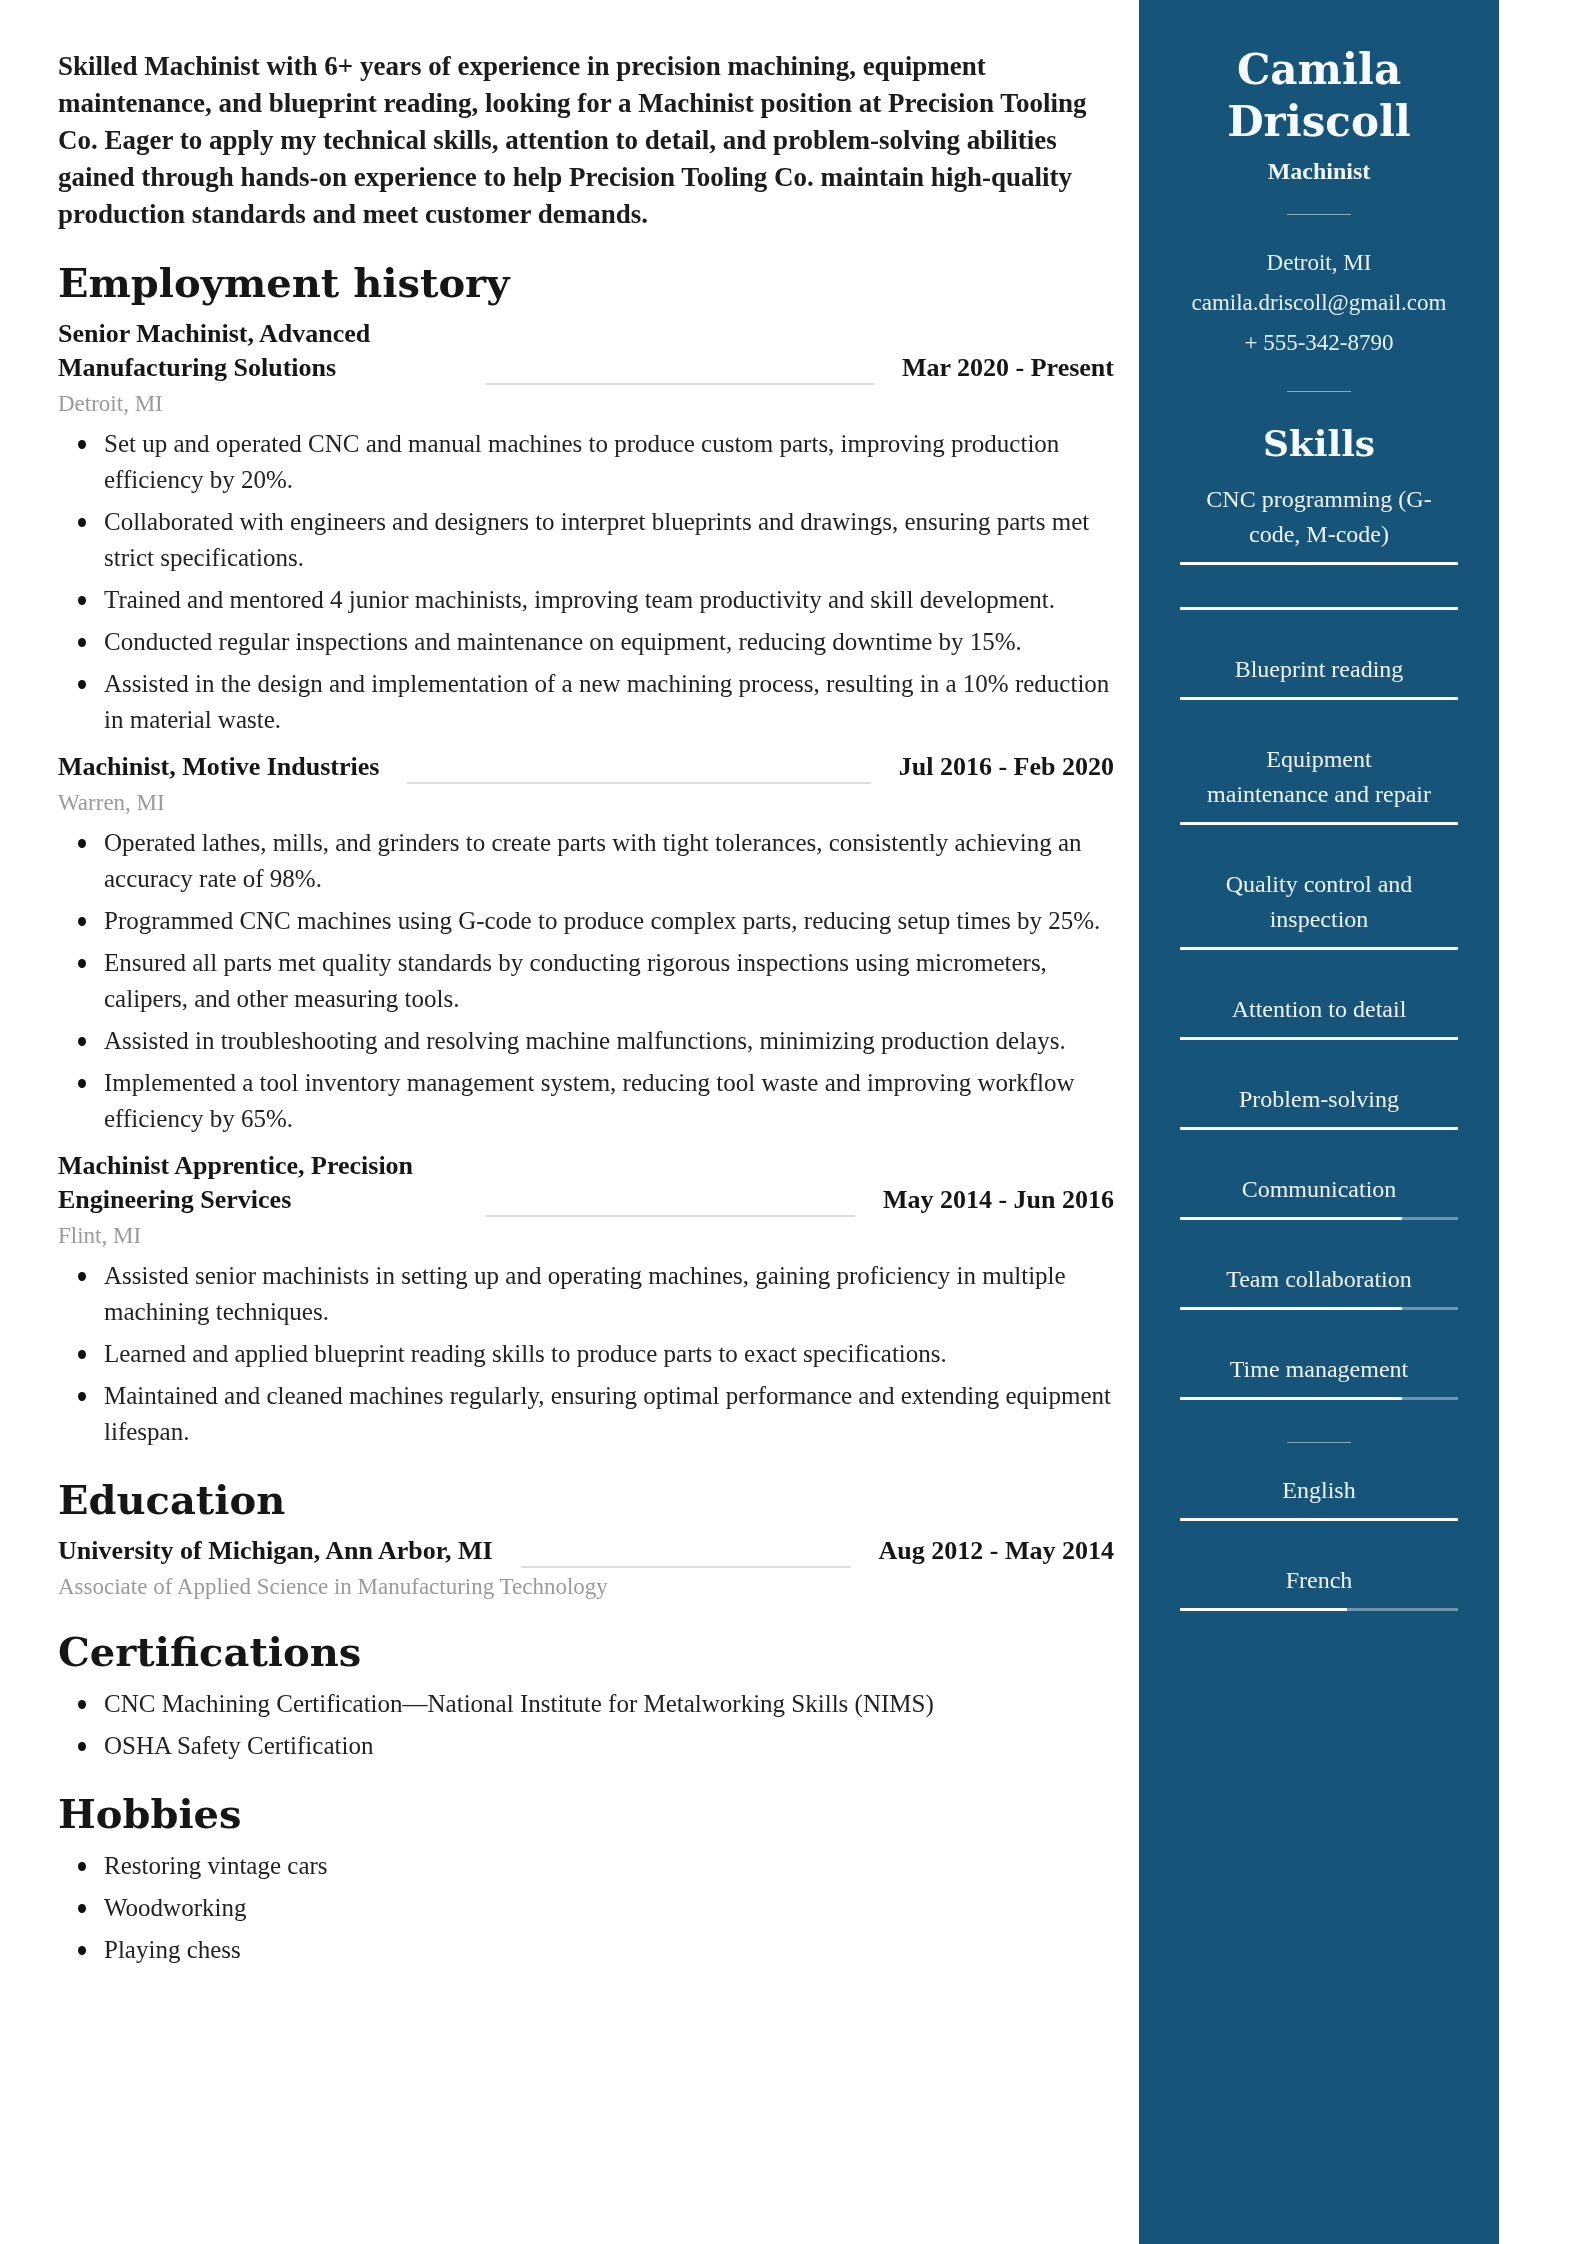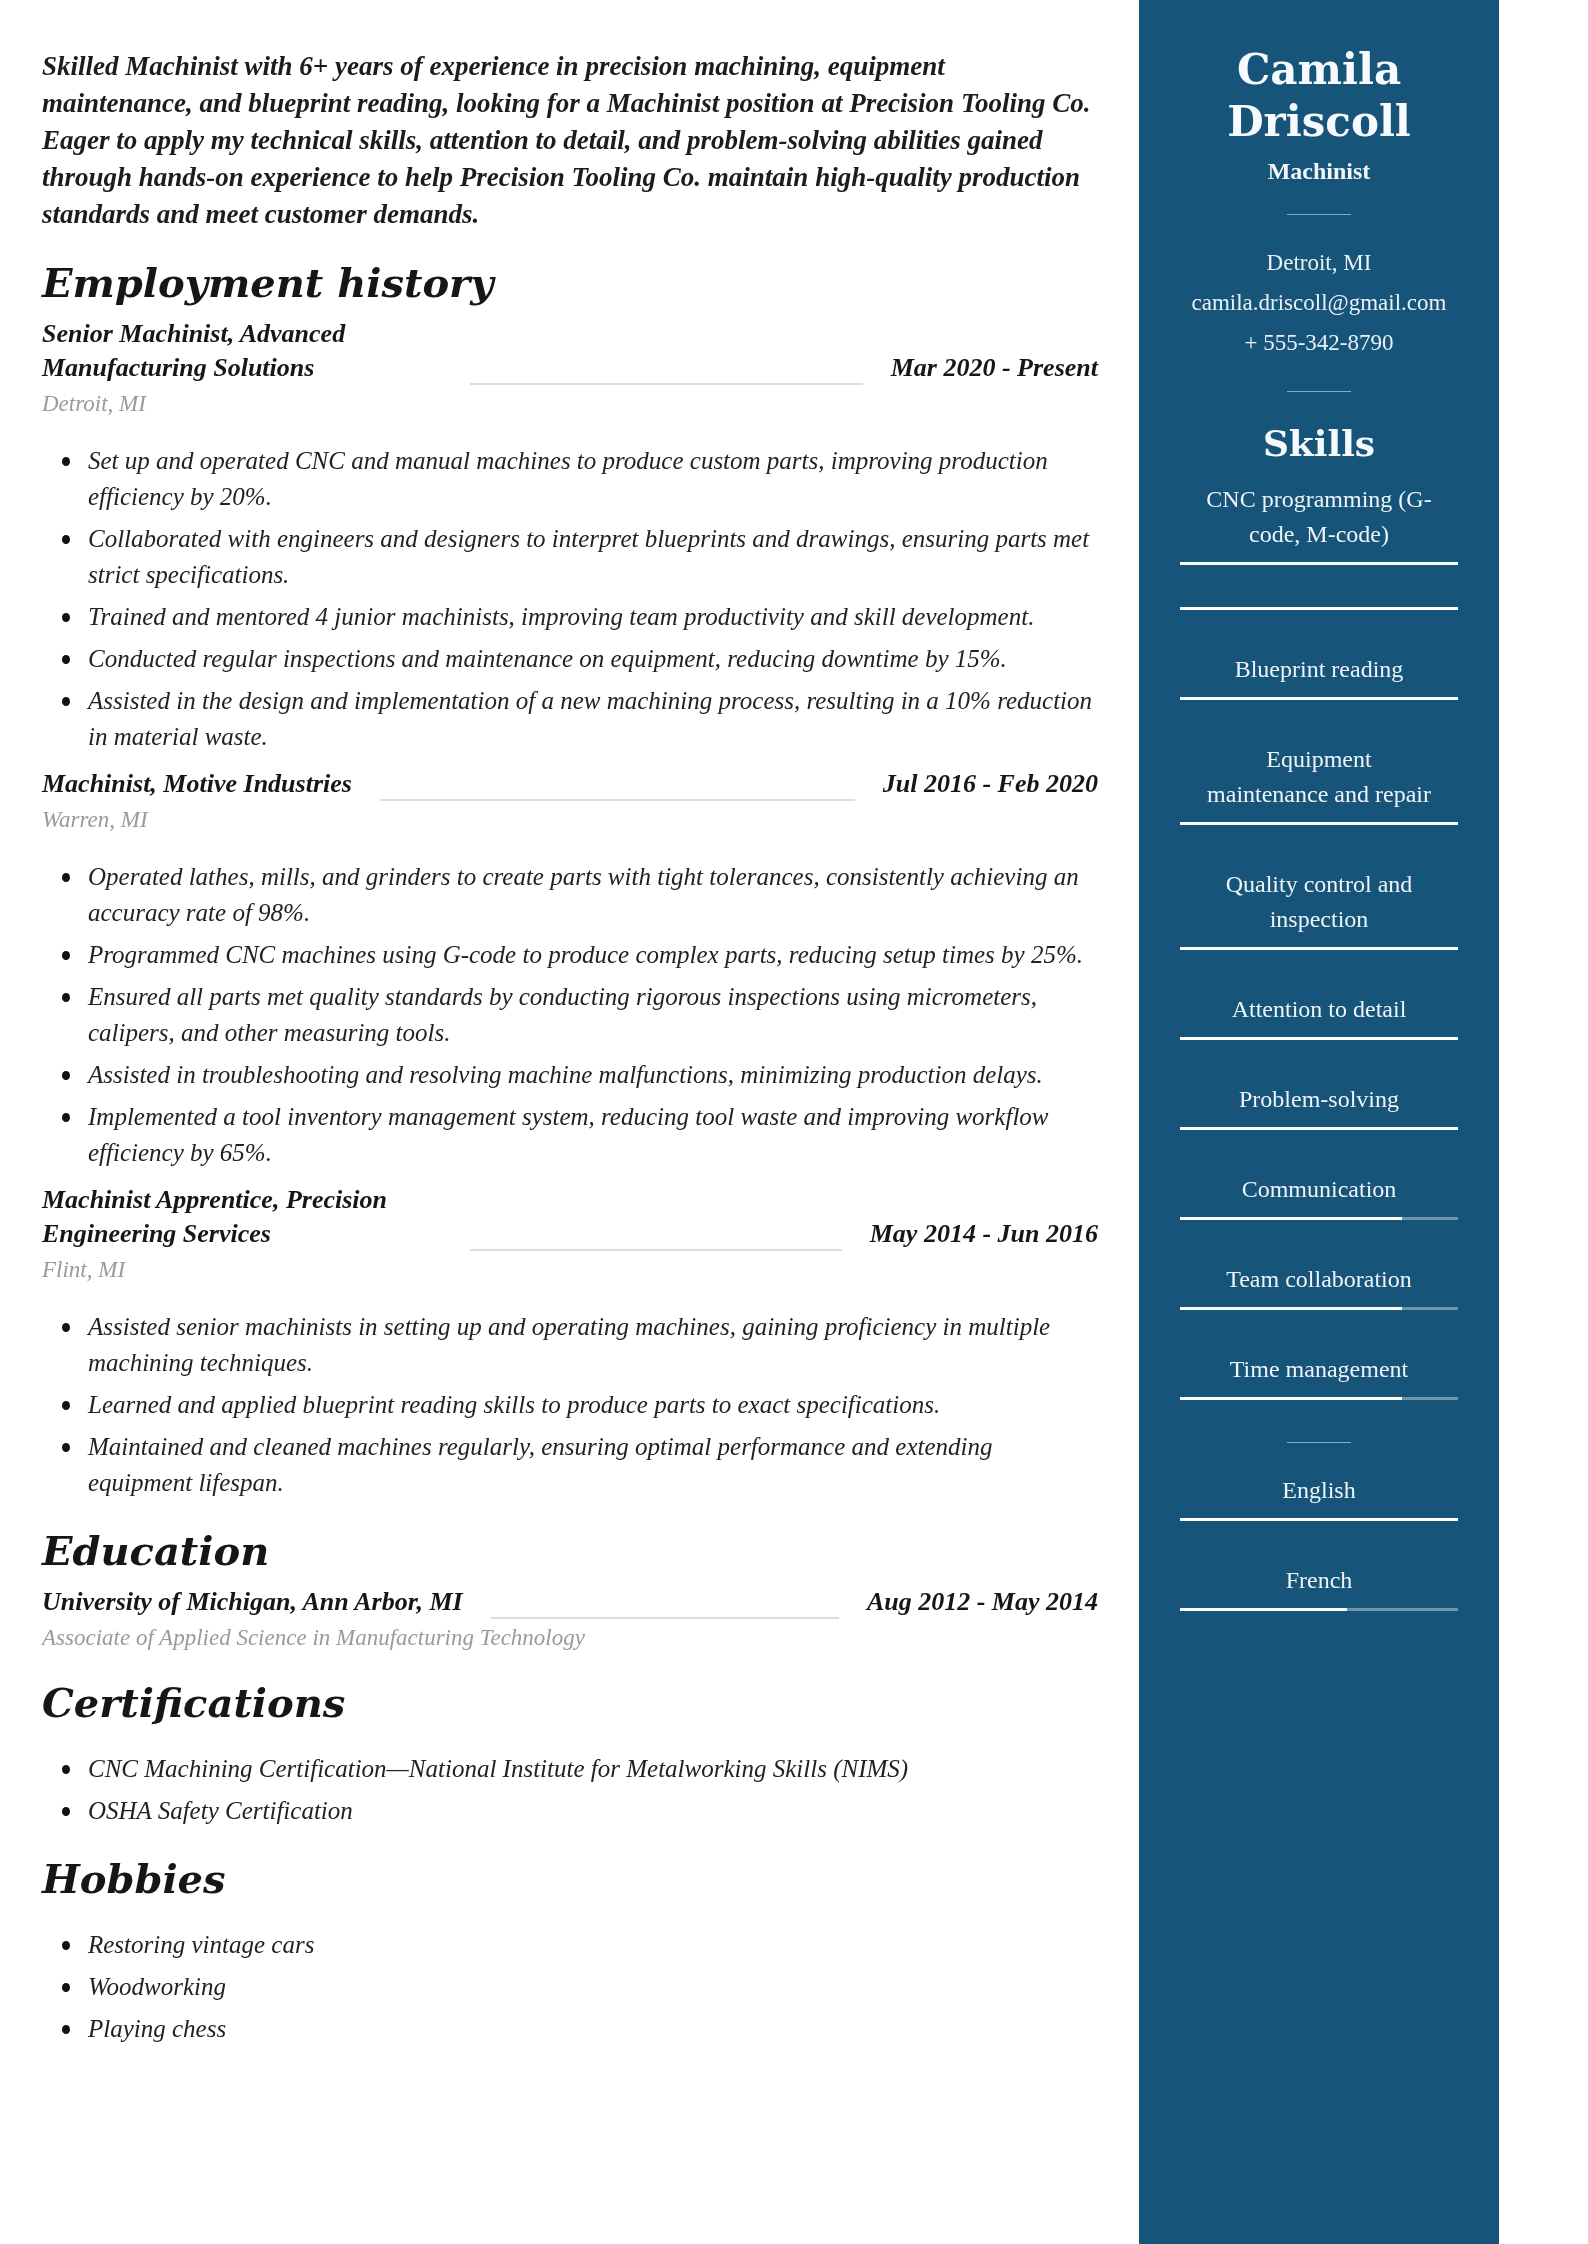--- a/index.html
+++ b/index.html
@@ -6,21 +6,21 @@
   html,body { width:1588px; height:2244px; }
   body {
     position:relative;
     background:#ffffff;
     font-family:"Liberation Serif","DejaVu Serif",serif;
     color:#1f1f1f;
     overflow:hidden;
   }
 
   
-  .main { position:absolute; left:42px; top:0; width:1056px;font-style:italic; }
+  .main { position:absolute; left:58px; top:0; width:1056px; }
 
   .summary {
     margin-top:48px;
     font-size:27px; line-height:37px; font-weight:700; color:#1c1c1c;
   }
 
   .sec-heading {
     font-family:"DejaVu Serif","Liberation Serif",serif;
     font-size:40px; line-height:48px; font-weight:700; color:#161616;
     margin-top:26px; margin-bottom:10px;
@@ -34,21 +34,21 @@
   }
   .edu-title { font-size:26px; line-height:34px; font-weight:700; color:#161616; max-width:520px; }
   .header-line {
     flex:1 1 auto; height:2px; background:#dcdcdc; margin:16px 28px 0 28px; min-width:40px;
   }
   .job-dates { font-size:26px; line-height:34px; font-weight:700; color:#161616; white-space:nowrap; }
   .job-location, .edu-degree {
     font-size:23px; line-height:30px; color:#9a9a9a; margin-top:4px;
   }
 
-  ul.blist { list-style:none; margin-top:24px; margin-bottom:12px; }
+  ul.blist { list-style:none; margin-top:7px; margin-bottom:12px; }
   ul.blist li {
     position:relative; padding-left:46px;
     font-size:25px; line-height:36px; color:#222222;
     margin-bottom:6px;
   }
   ul.blist li::before {
     content:""; position:absolute; left:20px; top:14px;
     width:8px; height:9px; border-radius:50%; background:#111111;
   }
 

